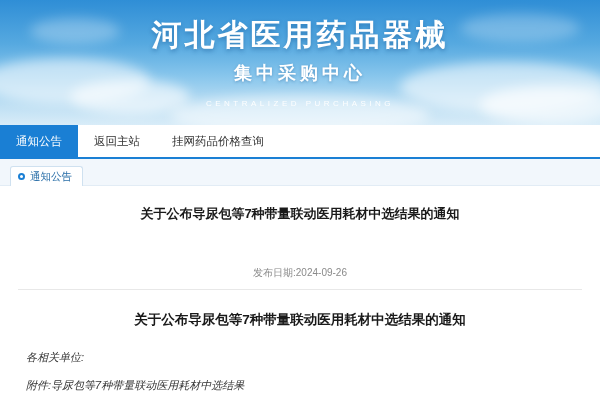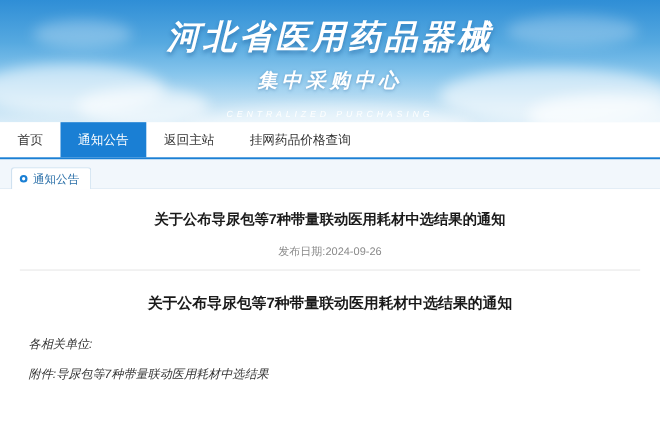--- a/index.html
+++ b/index.html
@@ -12,24 +12,23 @@
     overflow: hidden;
     background: #ffffff;
     font-family: "Liberation Sans", sans-serif;
     color: #333;
   }
 
   
   .banner {
     position: relative;
     width: 600px;
-    height: 111px;
+    height: 125px;
     background: linear-gradient(180deg, #2f8ed6 0%, #56a9e0 35%, #86c5ec 60%, #bfe0f4 85%, #d8ecf8 100%);
     overflow: hidden;
-    font-style: italic;
   }
   .cloud {
     position: absolute;
     background: rgba(255,255,255,0.55);
     border-radius: 50%;
     filter: blur(6px);
   }
   .c1 { width: 170px; height: 46px; left: -20px; top: 58px; }
   .c2 { width: 120px; height: 34px; left: 70px; top: 80px; background: rgba(255,255,255,0.6); }
   .c3 { width: 210px; height: 50px; left: 400px; top: 62px; }
@@ -137,20 +136,21 @@
     color: #1a1a1a;
     padding: 18px 20px 12px 20px;
     line-height: 1.5;
   }
   .doc-meta {
     text-align: center;
     font-size: 10px;
     color: #8a8a8a;
     padding-bottom: 9px;
     border-bottom: 1px solid #e8e8e8;
+    margin-top: 30px;
   }
   .body-title {
     text-align: center;
     font-size: 13.5px;
     font-weight: bold;
     color: #1a1a1a;
     padding: 20px 20px 16px 20px;
     line-height: 1.5;
   }
   .body-text {
@@ -174,21 +174,20 @@
   <div class="cloud c6"></div>
   <div class="cloud c7"></div>
   <div class="banner-inner">
     <div class="banner-title">河北省医用药品器械</div>
     <div class="banner-sub">集中采购中心</div>
     <div class="banner-en">CENTRALIZED PURCHASING</div>
   </div>
 </div>
 
 <div class="nav">
-  <div class="nav-item">首页</div>
   <div class="nav-item active">通知公告</div>
   <div class="nav-item">返回主站</div>
   <div class="nav-item">挂网药品价格查询</div>
 </div>
 
 <div class="crumb-bar">
   <div class="crumb-tab">
     <span class="crumb-dot"></span>
     <span>通知公告</span>
   </div>

